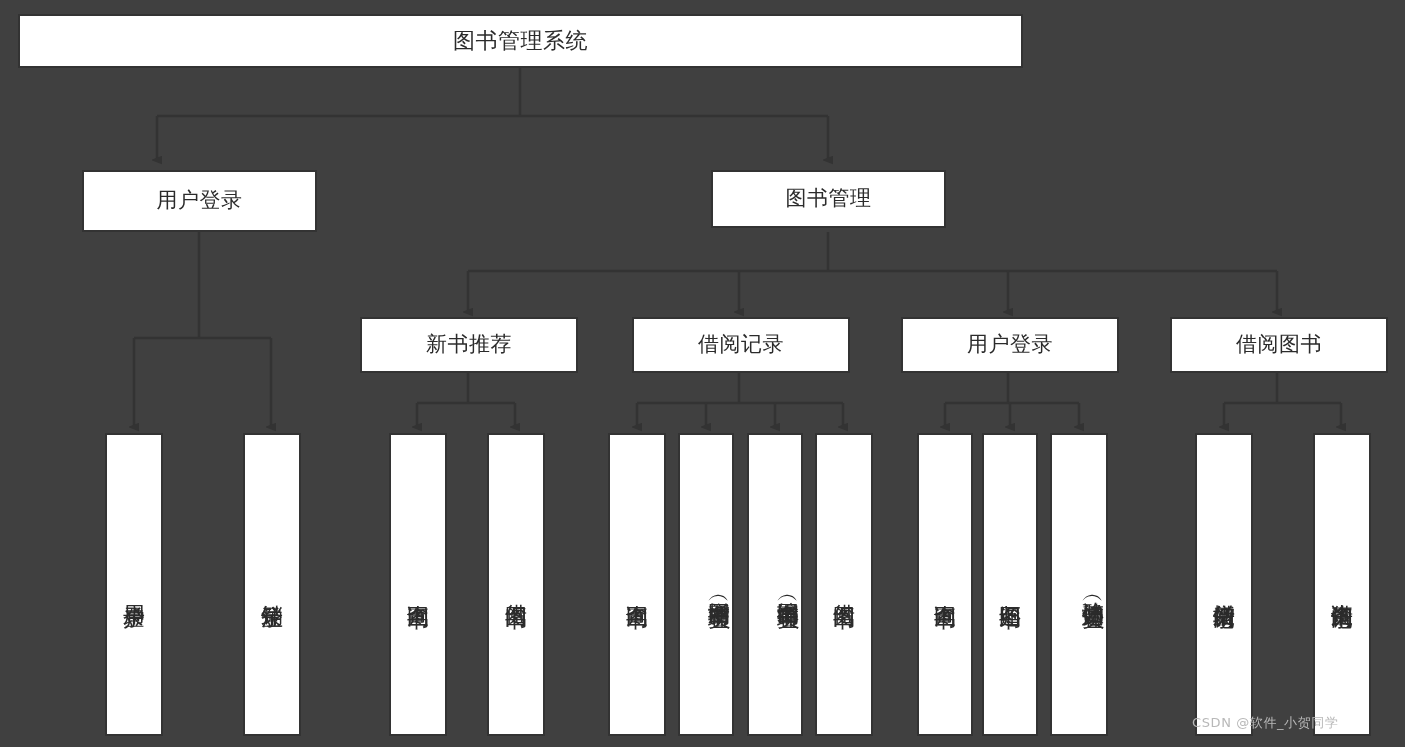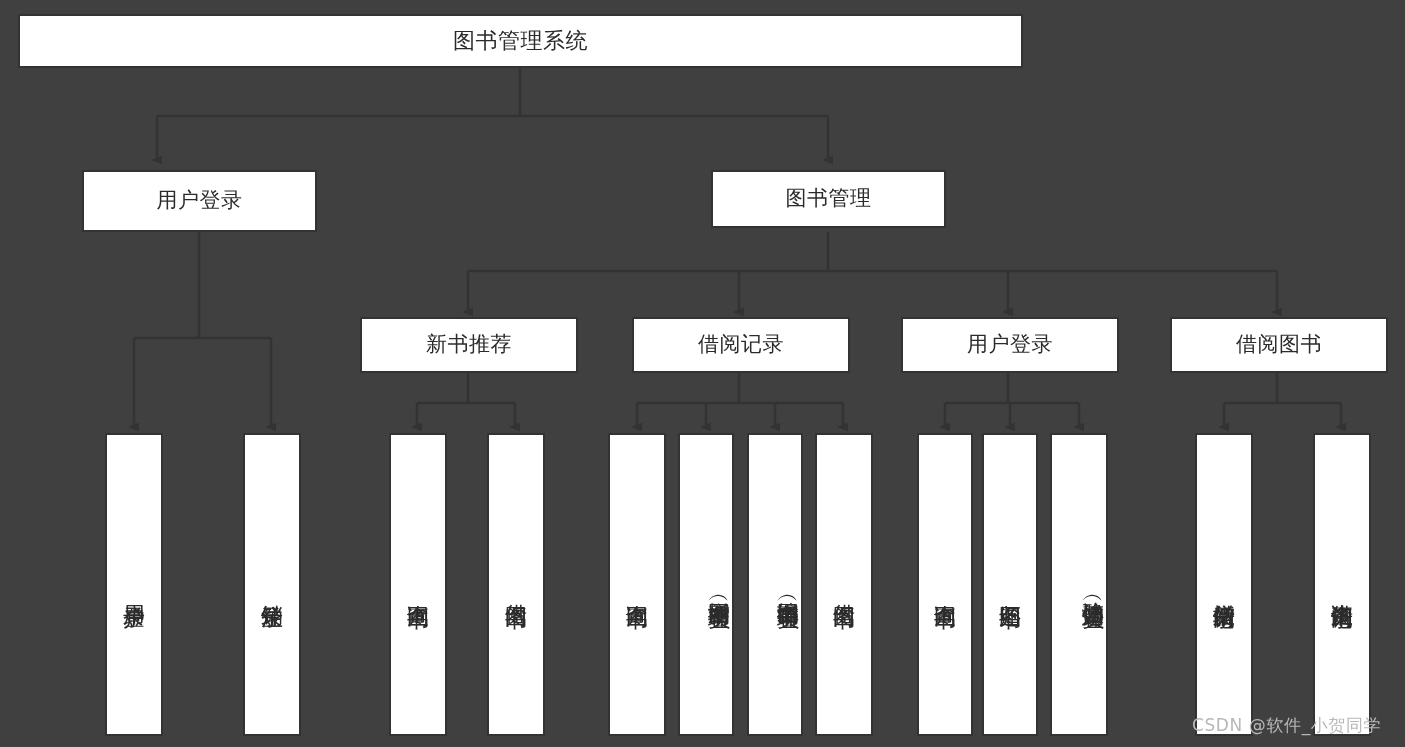--- a/index.html
+++ b/index.html
@@ -53,21 +53,21 @@
     padding-top: 8px;
     align-items: flex-start;
     justify-content: center;
   }
   .node.vert.centered {
     align-items: center;
   }
   .watermark {
     position: absolute;
     color: #b8b8b8;
-    font-size: 17px;
+    font-size: 13px;
     letter-spacing: 0.6px;
     white-space: nowrap;
     user-select: none;
     text-align: right;
   }
 </style>
 </head>
 <body>
 
 <div id="canvas">

